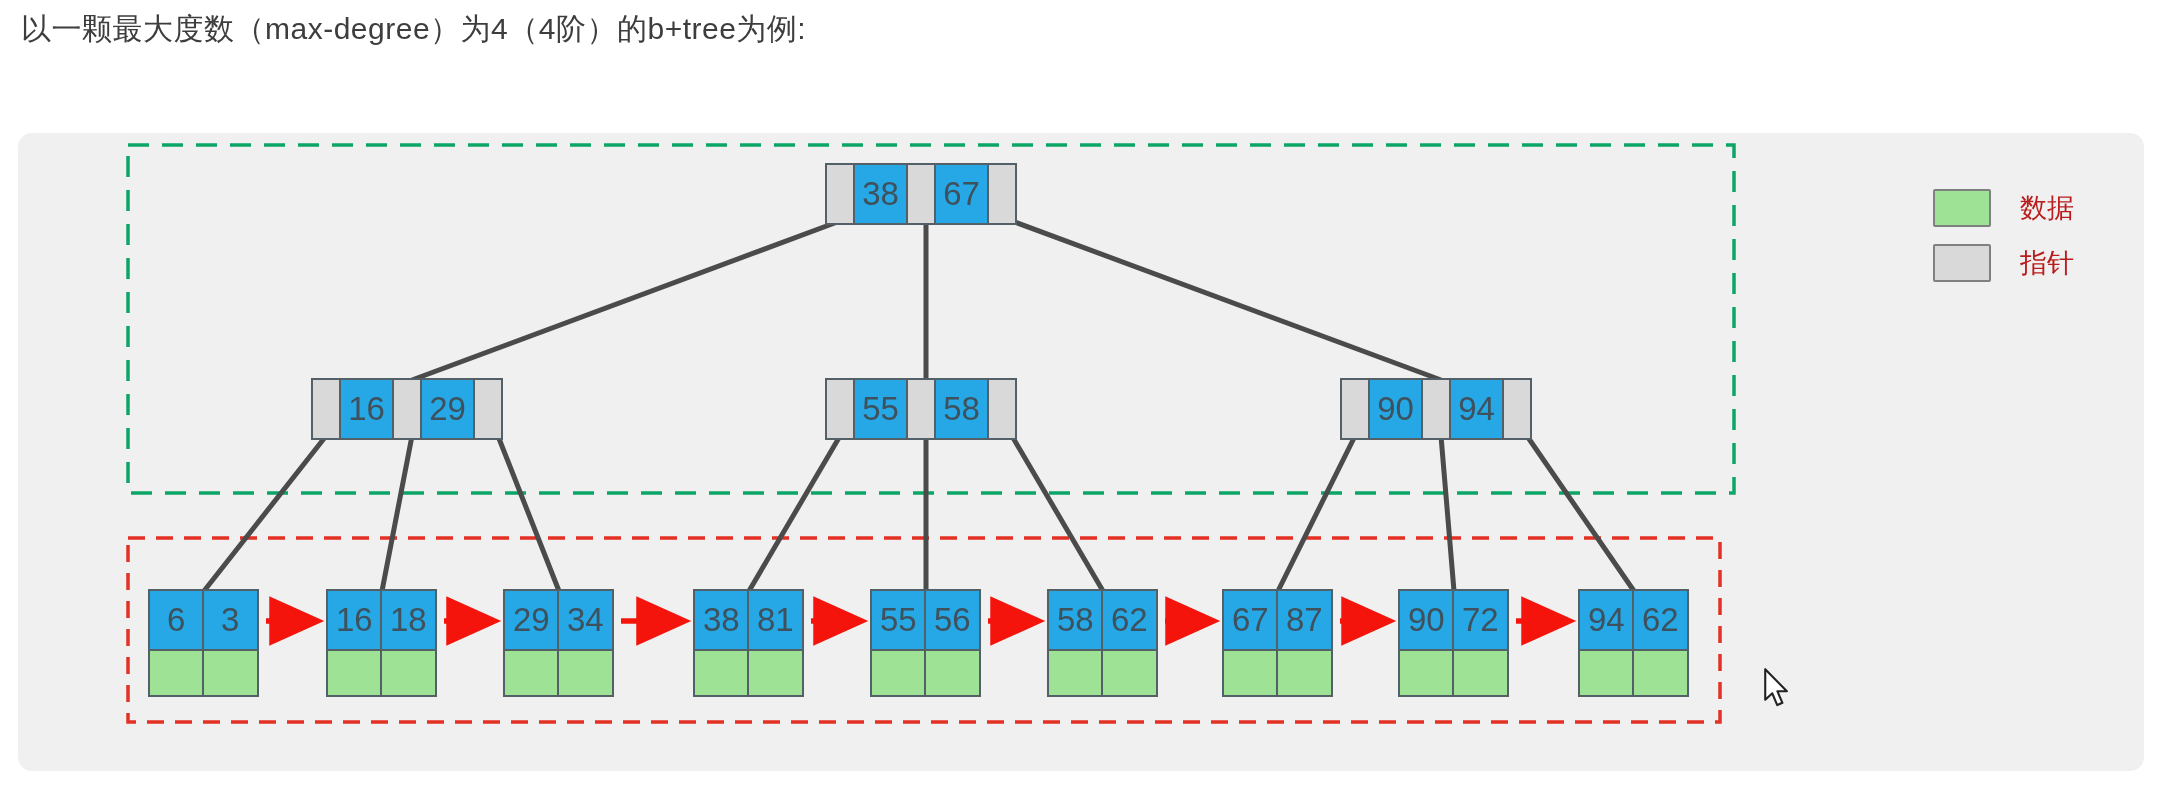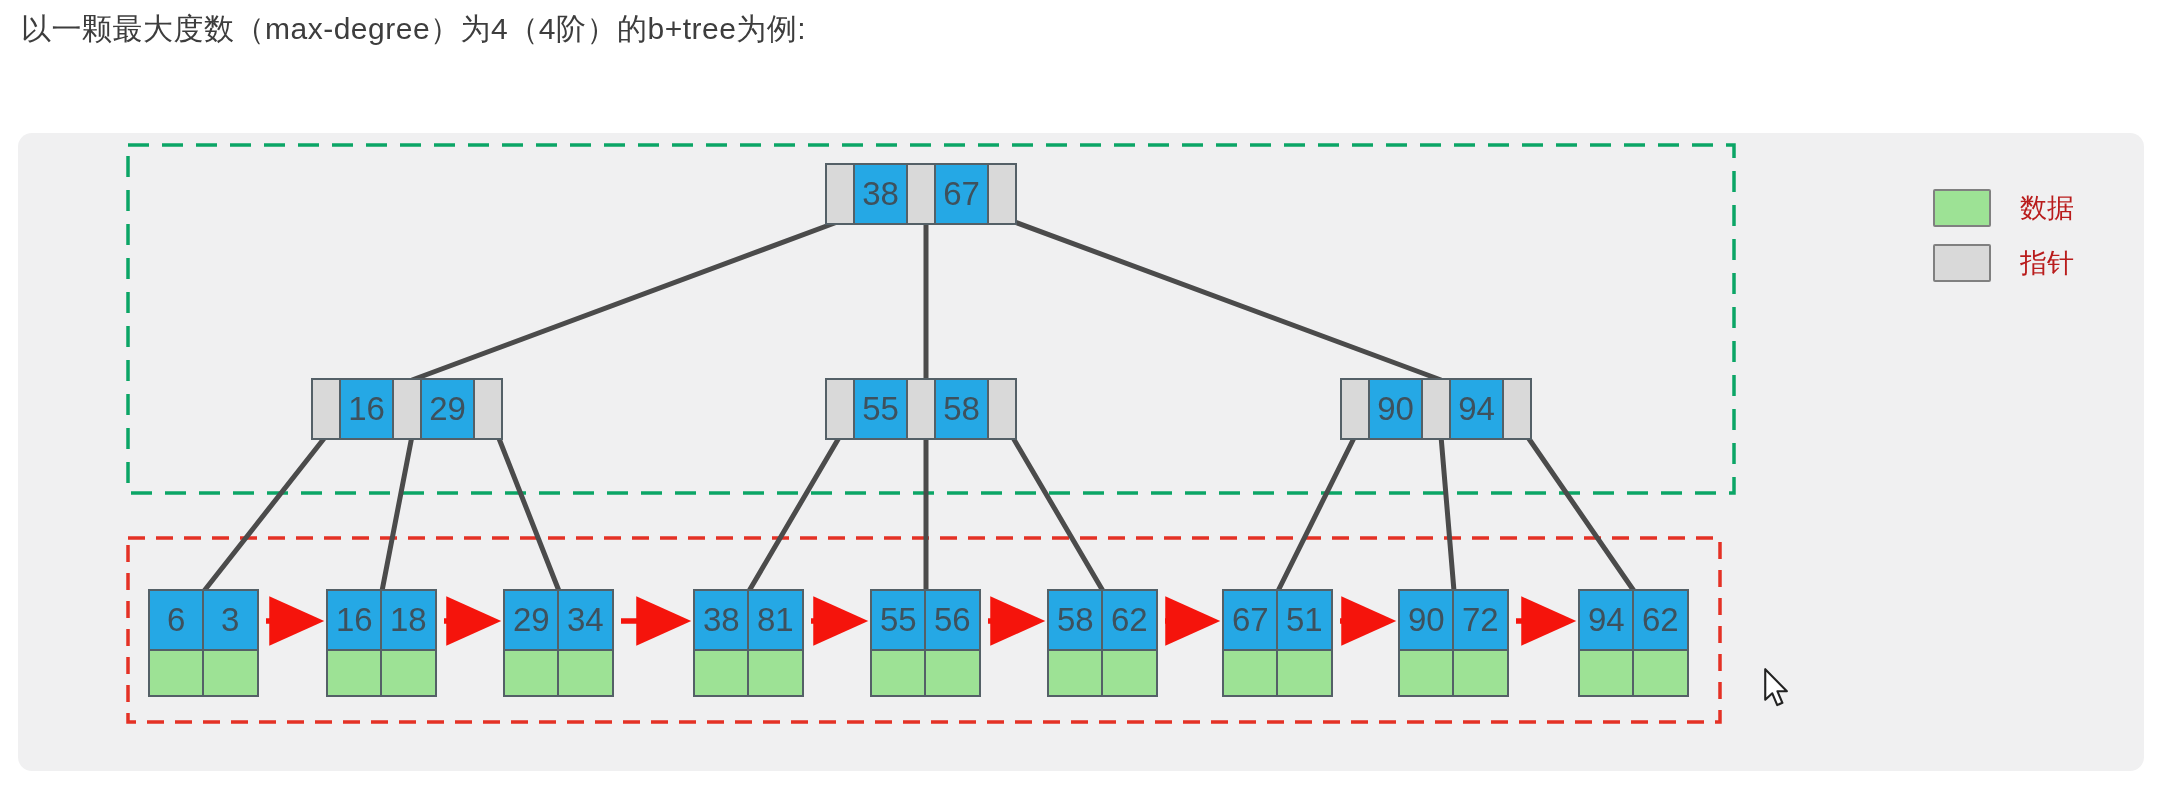--- a/index.html
+++ b/index.html
@@ -156,21 +156,21 @@
           <div class="lcell lkey">62</div>
         </div>
         <div class="leafrow datarow">
           <div class="lcell ldata"></div>
           <div class="lcell ldata"></div>
         </div>
       </div>
       <div class="leaf" style="left: 1222px; top: 589px;">
         <div class="leafrow">
           <div class="lcell lkey">67</div>
-          <div class="lcell lkey">51</div>
+          <div class="lcell lkey">87</div>
         </div>
         <div class="leafrow datarow">
           <div class="lcell ldata"></div>
           <div class="lcell ldata"></div>
         </div>
       </div>
       <div class="leaf" style="left: 1398px; top: 589px;">
         <div class="leafrow">
           <div class="lcell lkey">90</div>
           <div class="lcell lkey">72</div>

